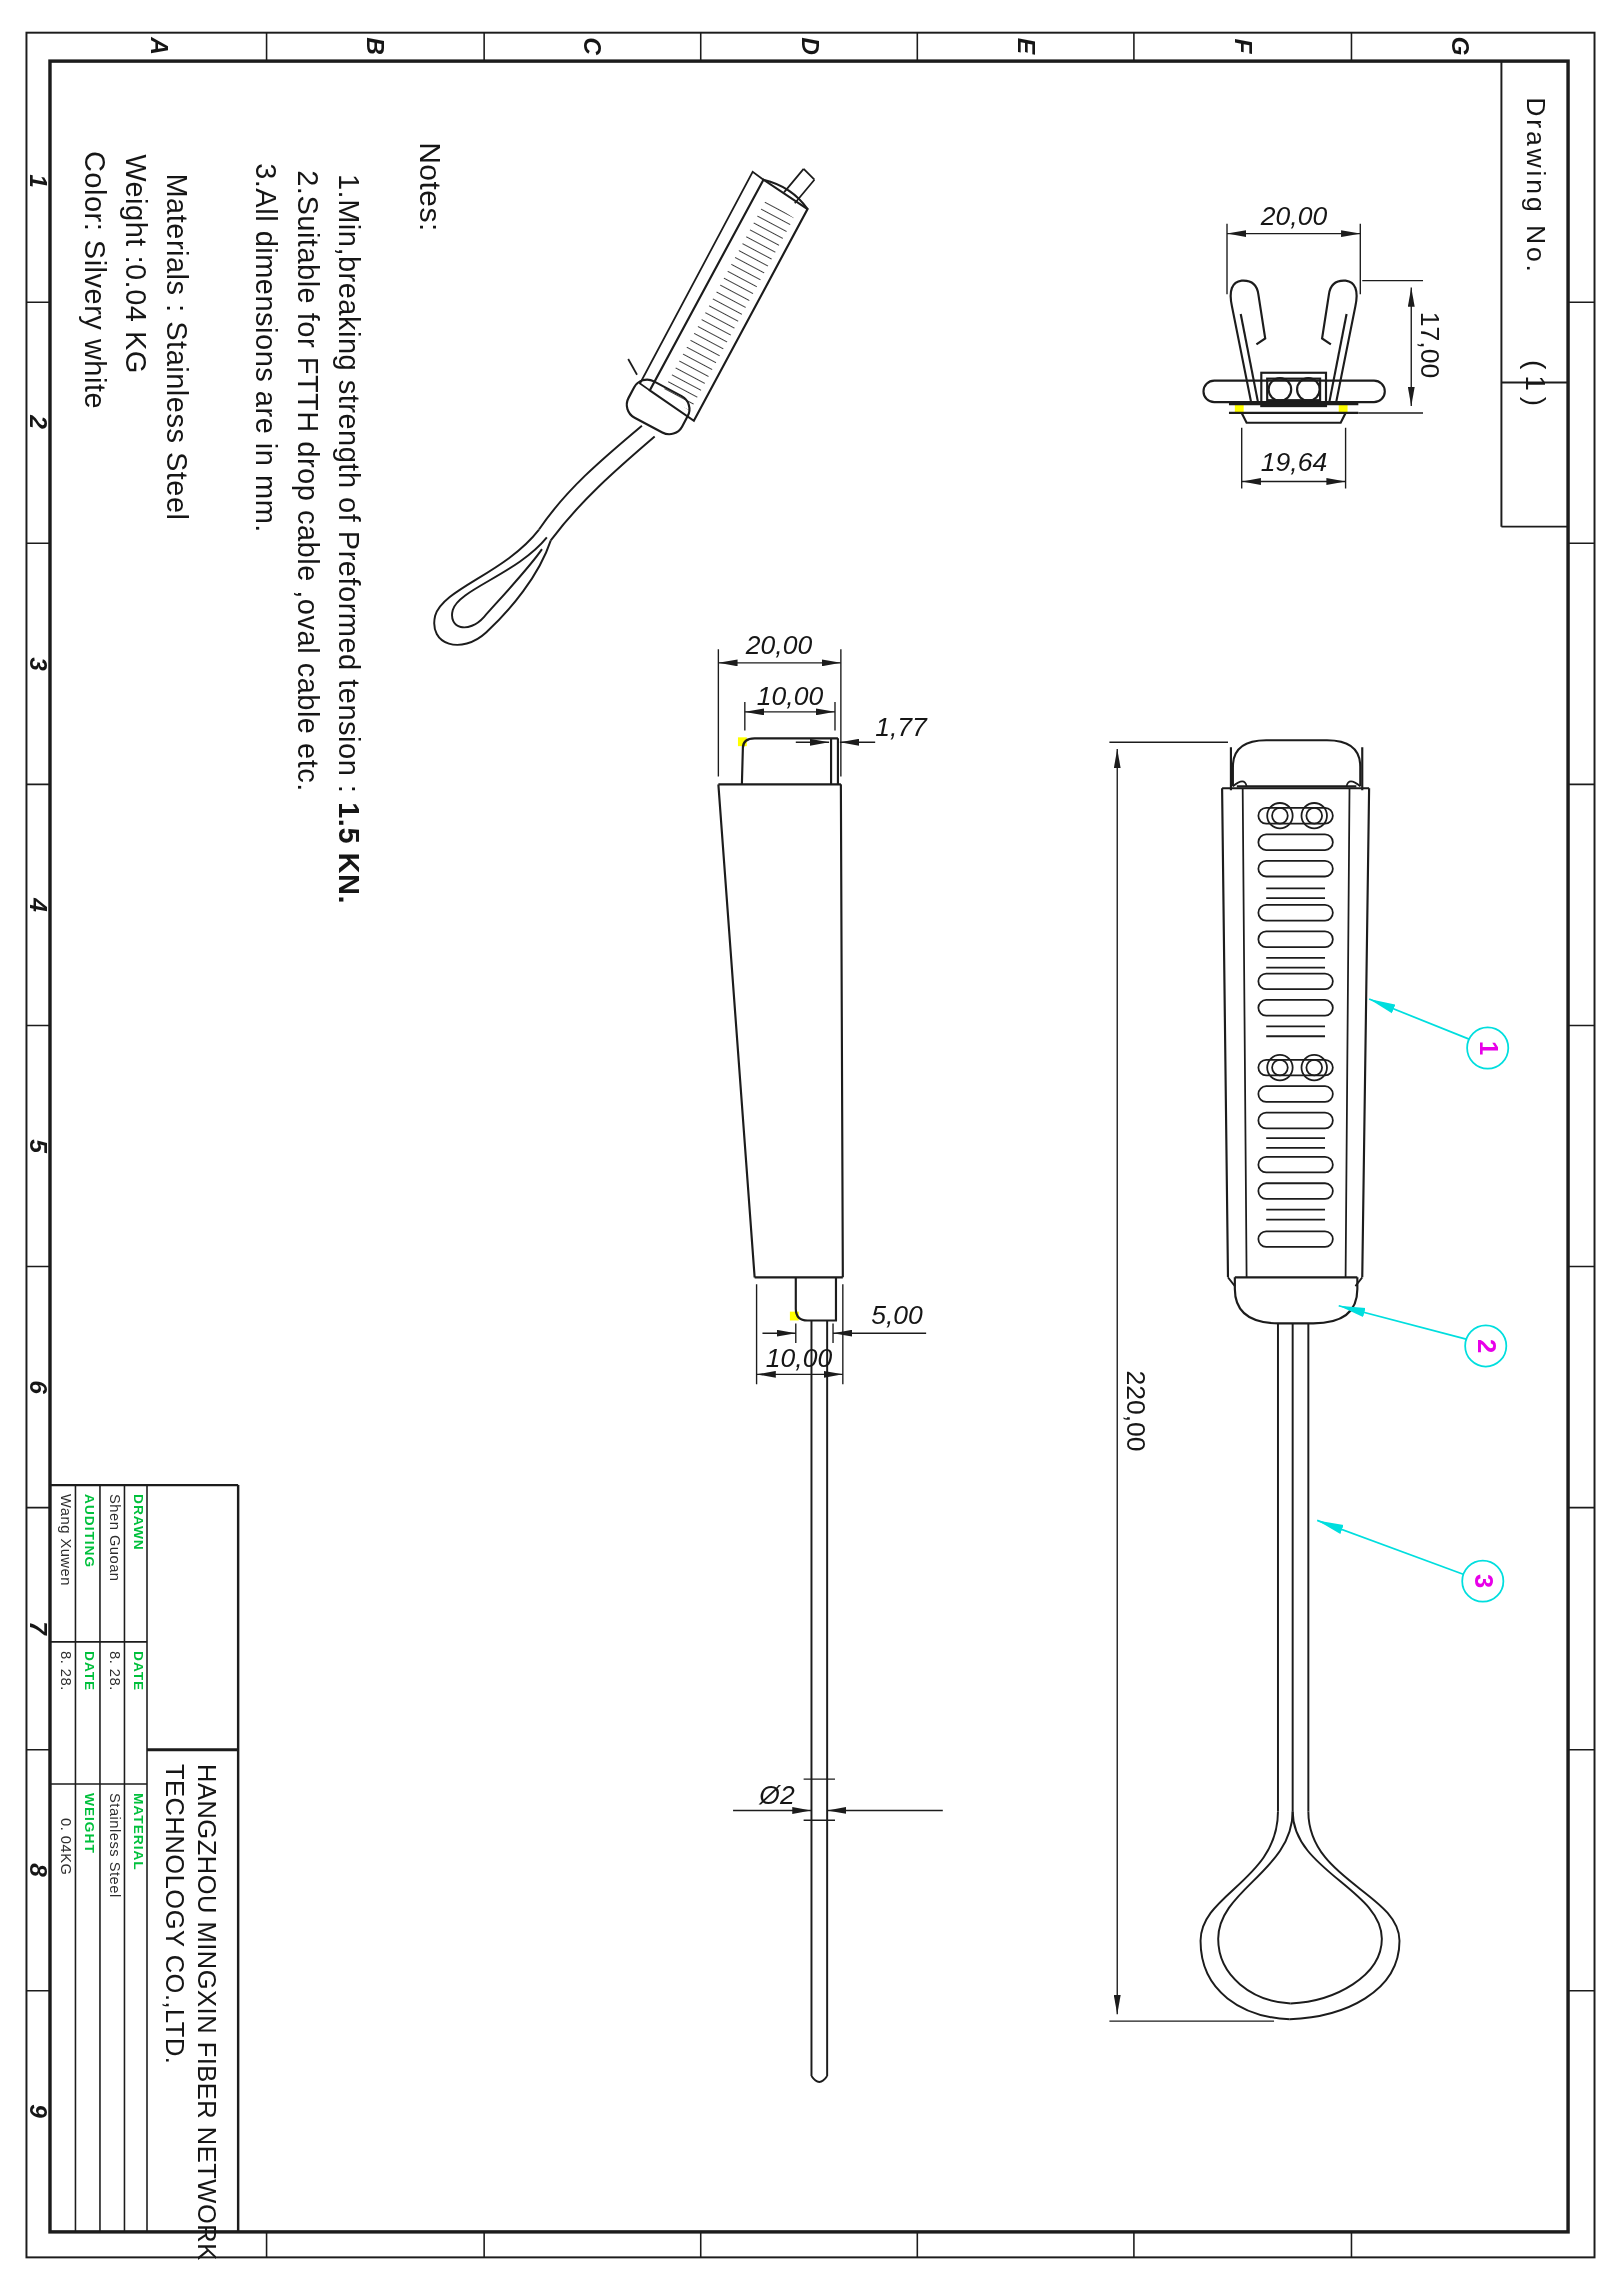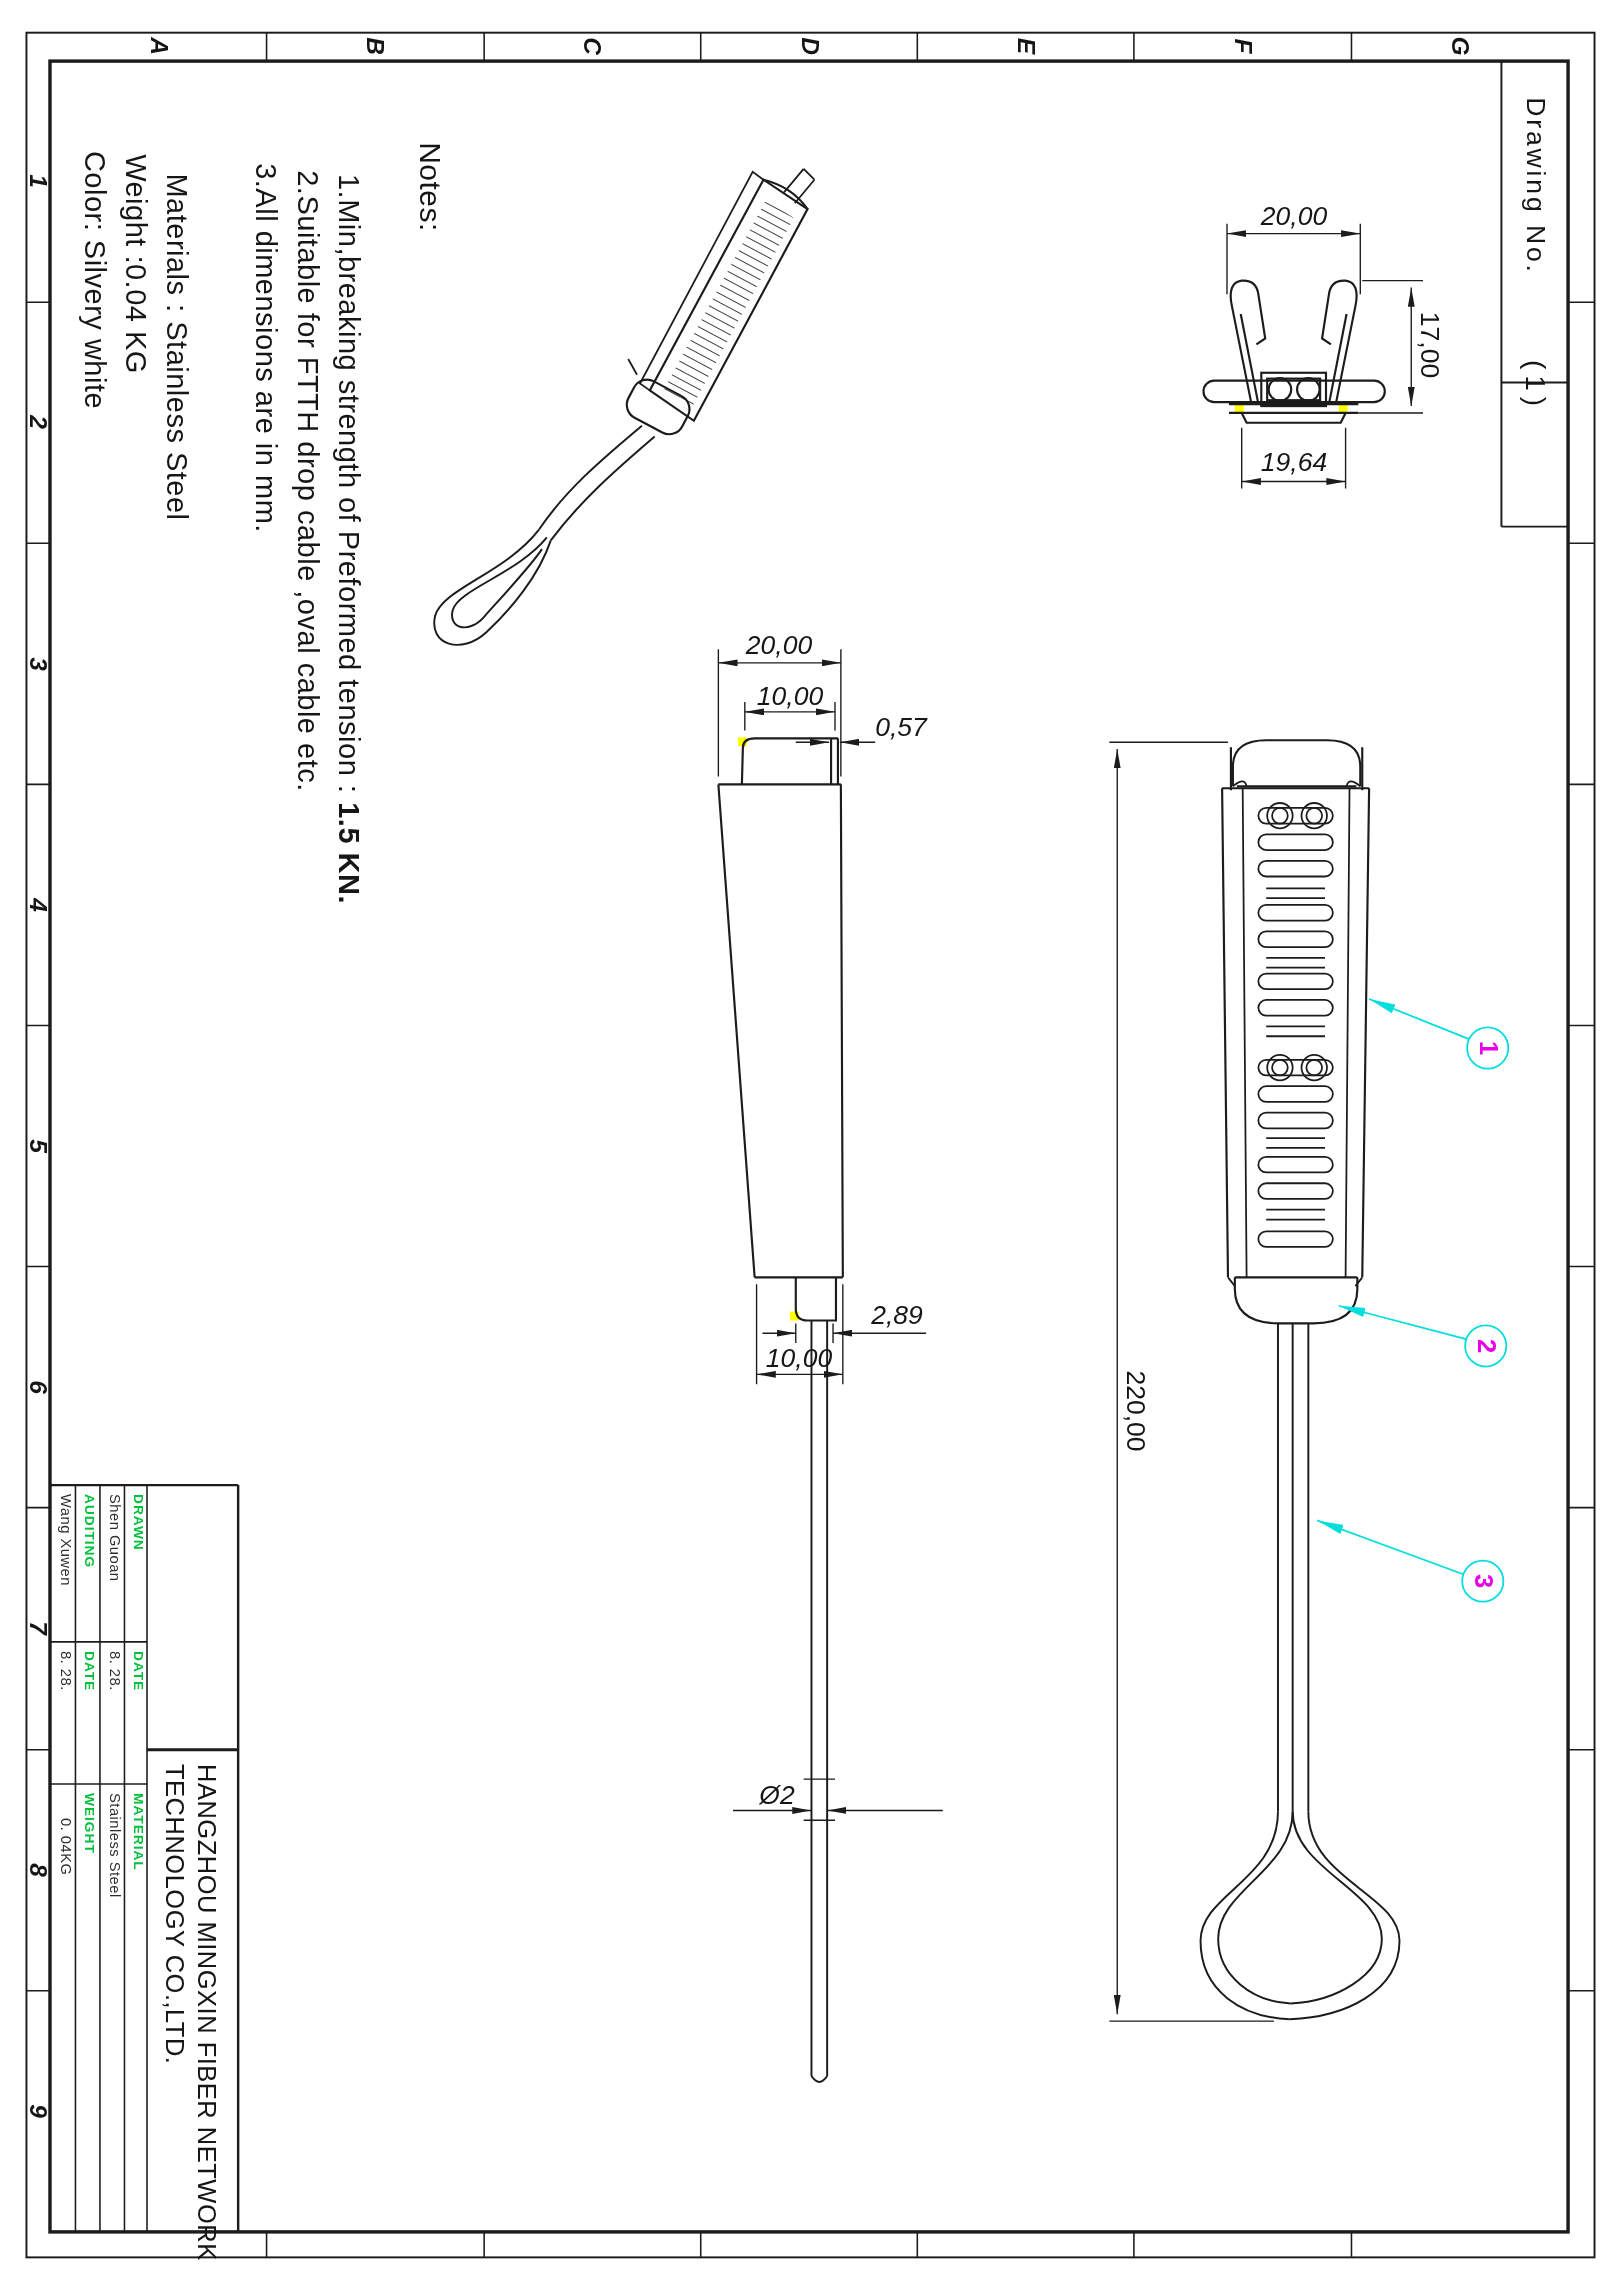--- a/index.html
+++ b/index.html
@@ -244,22 +244,22 @@
   <div class="t vc note" style="left:176px;top:347px;">Materials : Stainless Steel</div>
   <div class="t vc note" style="left:135px;top:264px;">Weight :0.04 KG</div>
   <div class="t vc note" style="left:94px;top:280px;">Color: Silvery white</div>
 
   <div class="t hc dim" style="left:1294px;top:216px;">20,00</div>
   <div class="t vc dim" style="left:1429px;top:345px;">17,00</div>
   <div class="t hc dim" style="left:1294px;top:462px;">19,64</div>
 
   <div class="t hc dim" style="left:779px;top:645px;">20,00</div>
   <div class="t hc dim" style="left:790px;top:696px;">10,00</div>
-  <div class="t hc dim" style="left:901px;top:727px;">0,57</div>
-  <div class="t hc dim" style="left:897px;top:1315px;">2,89</div>
+  <div class="t hc dim" style="left:901px;top:727px;">1,77</div>
+  <div class="t hc dim" style="left:897px;top:1315px;">5,00</div>
   <div class="t hc dim" style="left:799px;top:1358px;">10,00</div>
   <div class="t hc dim" style="left:777px;top:1795px;">Ø2</div>
 
   <div class="t vc dim" style="left:1135px;top:1411px;">220,00</div>
 
   <div class="t vc balloon-num" style="left:1488px;top:1048px;">1</div>
   <div class="t vc balloon-num" style="left:1486px;top:1346px;">2</div>
   <div class="t vc balloon-num" style="left:1483px;top:1581px;">3</div>
 
   <div class="t vtl tb-label" style="left:146px;top:1494px;width:147px;">DRAWN</div>

